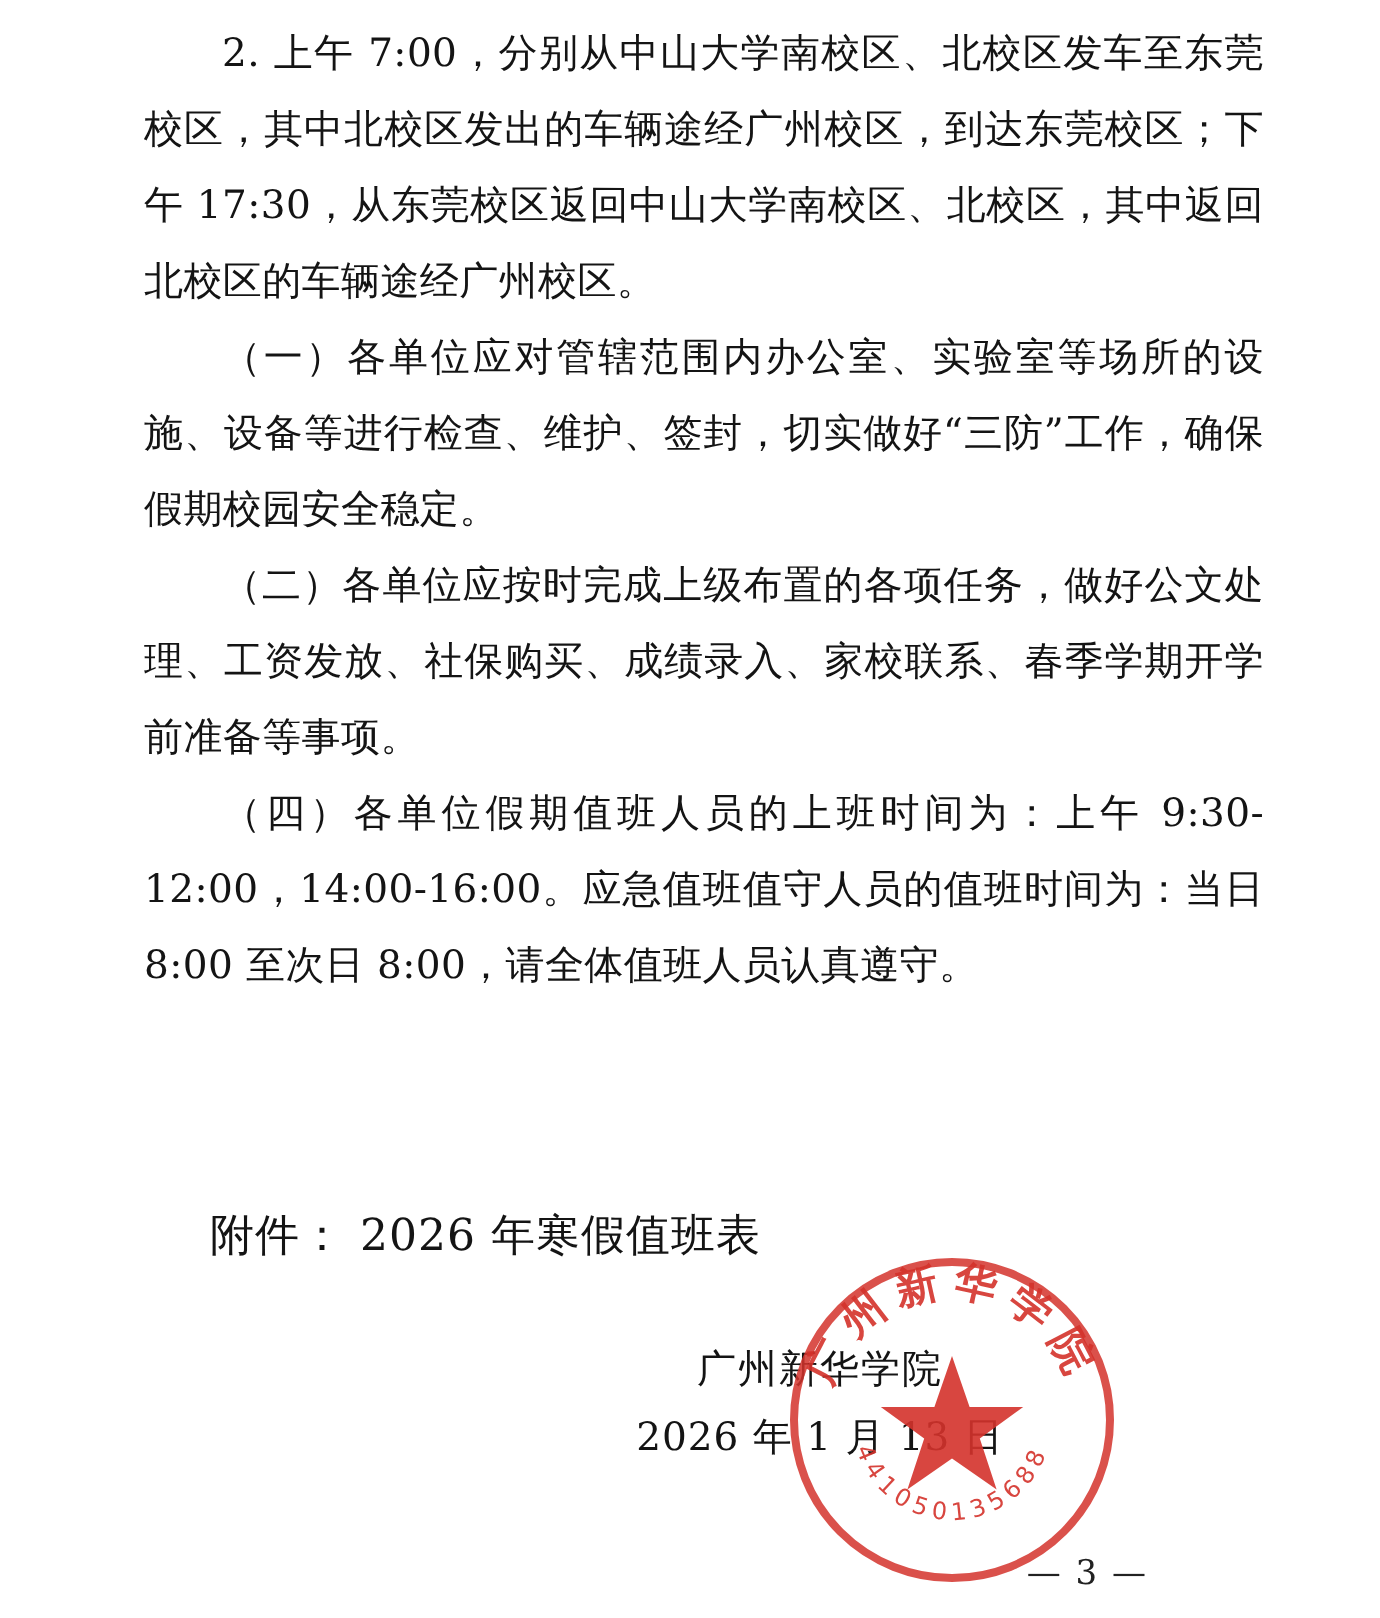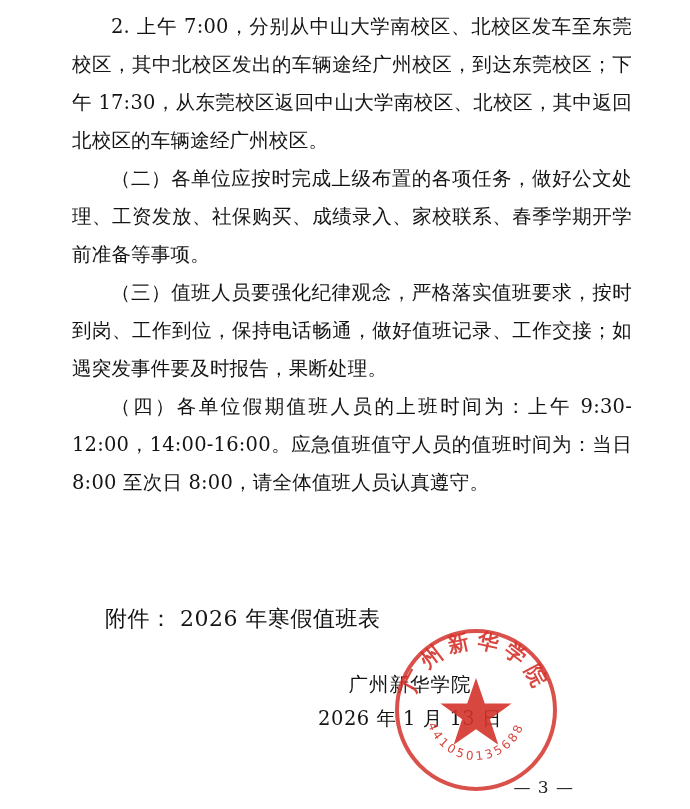--- a/index.html
+++ b/index.html
@@ -96,24 +96,24 @@
 </head>
 <body>
 
 <div class="page">
 
   <div class="body-text">
 
     <p class="para indent">2. 上午 7:00，分别从中山大学南校区、北校区发车至东莞校区，其中北校区发出的车辆途经广州校区，到达东莞校区；下午 17:30，从东莞校区返回中山大学南校区、北校区，其中返回北校区的车辆途经广州校区。</p>
 
 
+    <p class="para indent">（一）各单位应对管辖范围内办公室、实验室等场所的设施、设备等进行检查、维护、签封，切实做好“三防”工作，确保假期校园安全稳定。</p>
 
     <p class="para indent">（二）各单位应按时完成上级布置的各项任务，做好公文处理、工资发放、社保购买、成绩录入、家校联系、春季学期开学前准备等事项。</p>
 
-    <p class="para indent">（三）值班人员要强化纪律观念，严格落实值班要求，按时到岗、工作到位，保持电话畅通，做好值班记录、工作交接；如遇突发事件要及时报告，果断处理。</p>
 
     <p class="para indent">（四）各单位假期值班人员的上班时间为：上午 9:30-12:00，14:00-16:00。应急值班值守人员的值班时间为：当日 8:00 至次日 8:00，请全体值班人员认真遵守。</p>
 
   </div>
 
   <div class="attach">附件：  2026 年寒假值班表</div>
 
   <div class="signature">
     <div class="sig-line">广州新华学院</div>
     <div class="sig-date">2026 年 1 月 13 日</div>

